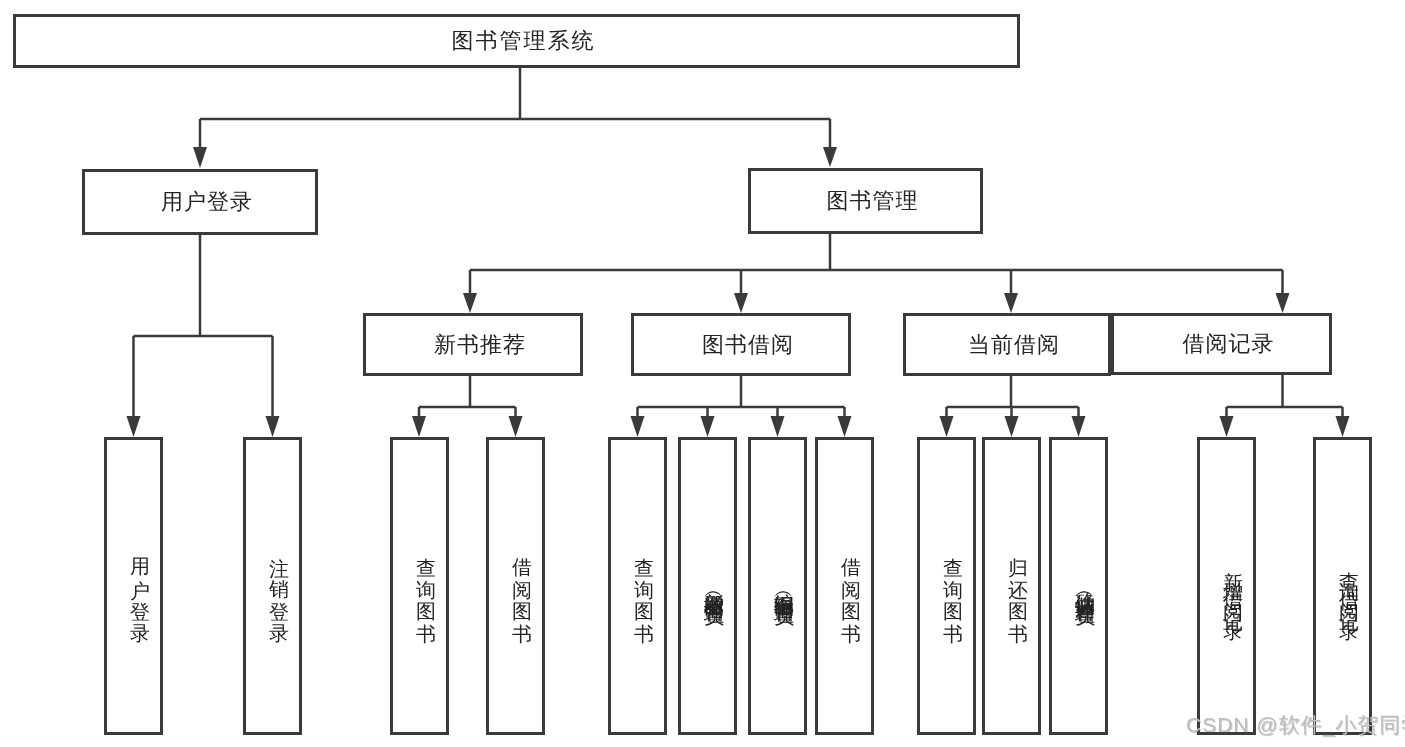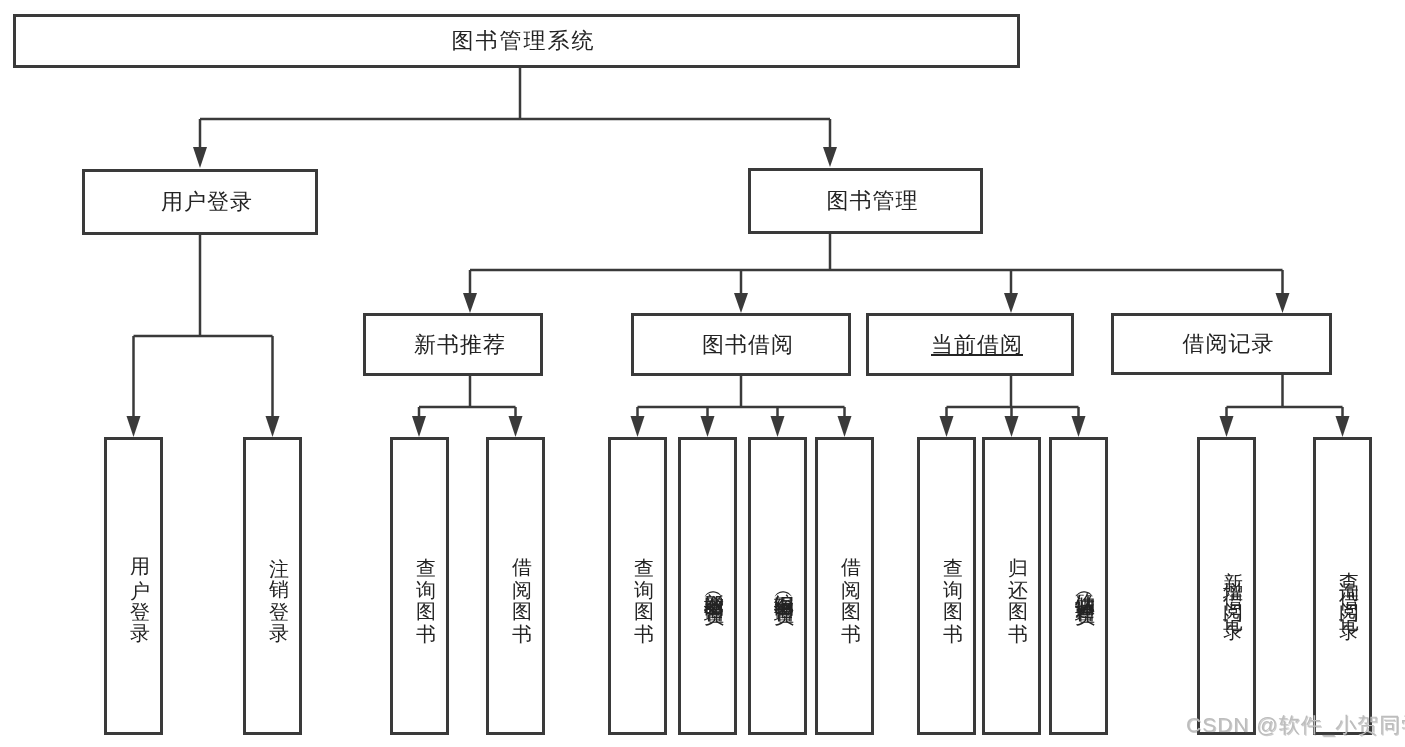--- a/index.html
+++ b/index.html
@@ -131,27 +131,27 @@
     <span>图书管理系统</span>
   </div>
 
   <div class="node hbox" style="left:82px; top:169px; width:236px; height:66px;">
     <span>用户登录</span>
   </div>
   <div class="node hbox" style="left:712px; top:168px; width:235px; height:66px;margin-left:36px;">
     <span>图书管理</span>
   </div>
 
-  <div class="node hbox" style="left:363px; top:313px; width:180px; height:63px;text-align:center;">
+  <div class="node hbox" style="left:363px; top:313px; width:220px; height:63px;text-align:center;">
     <span>新书推荐</span>
   </div>
   <div class="node hbox" style="left:631px; top:313px; width:220px; height:63px;align-items:center;">
     <span>图书借阅</span>
   </div>
-  <div class="node hbox" style="left:866px; top:313px; width:208px; height:63px;text-decoration:underline;">
+  <div class="node hbox" style="left:903px; top:313px; width:208px; height:63px;">
     <span>当前借阅</span>
   </div>
   <div class="node hbox" style="left:1111px; top:313px; width:221px; height:62px;">
     <span>借阅记录</span>
   </div>
 
   <div class="node vbox sp4" style="left:104px;">
     <span>用户登录</span>
   </div>
   <div class="node vbox sp4" style="left:243px;">

